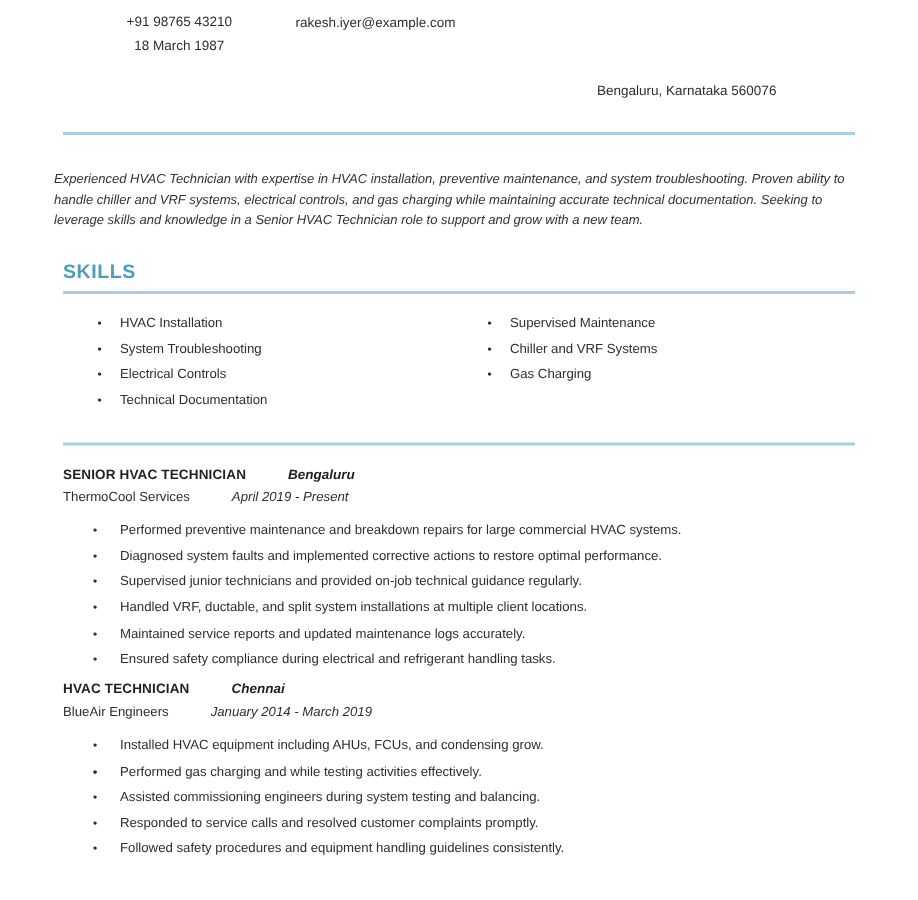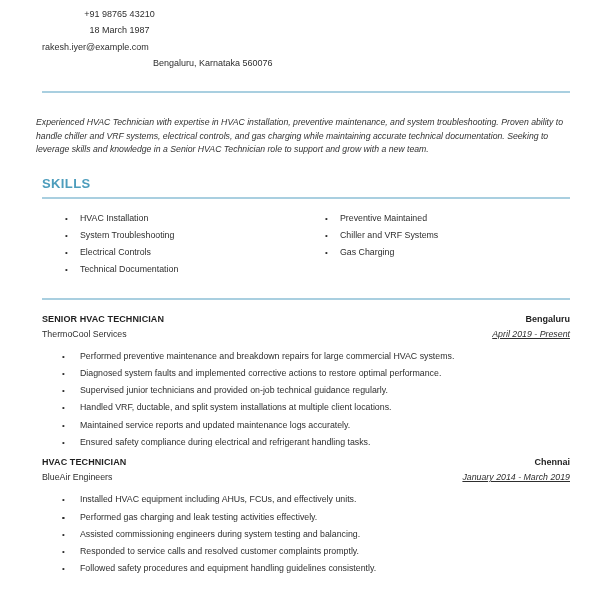--- a/index.html
+++ b/index.html
@@ -12,24 +12,24 @@
   html,body{width:612px;height:600px;background:#ffffff;overflow:hidden;}
   body{
     font-family:"Liberation Sans", sans-serif;
     color:var(--text-color);
     font-size:9px;
     -webkit-font-smoothing:antialiased;
   }
   .page{position:relative;width:612px;height:600px;padding-top:6px;}
 
   
-  .contact-row{display:flex;align-items:flex-start;padding-left:42px;flex-direction:column;}
+  .contact-row{display:flex;align-items:flex-start;padding-left:42px;}
   .contact-col1{width:155px;text-align:center;line-height:16px;}
   .contact-col2{width:90px;text-align:right;padding-top:3px;line-height:13px;}
-  .contact-col3{margin-left:111px;padding-top:3px;line-height:13px;}
+  .contact-col3{margin-left:111px;padding-top:3px;line-height:13px;margin-top:45px;}
 
   .top-rule{margin:21px 42px 0 42px;height:2px;background:var(--rule-color);}
 
   
   .summary{
     margin:23px auto 0 auto;
     width:540px;
     text-align:left;
     font-style:italic;
     font-size:8.7px;
@@ -54,25 +54,25 @@
   .skills-cols{display:flex;margin-top:11px;}
   .skills-col{list-style:none;}
   .skills-col.first{width:260px;padding-left:23px;}
   .skills-col.second{padding-left:283px;margin-left:-260px;}
   .skills-col li{position:relative;padding-left:15px;line-height:17px;font-size:8.8px;}
   .skills-col .blt{position:absolute;left:0;top:0;font-size:8px;color:#2e2e2e;}
 
   
   .job{margin-top:12px;}
   .job + .job{margin-top:4px;}
-  .jh-row{display:flex;justify-content:space-between;line-height:15px;}
+  .jh-row{display:flex;justify-content:flex-start;line-height:15px;gap:28px;}
   .job-title{font-weight:bold;font-size:9px;color:var(--bold-color);letter-spacing:0.1px;}
-  .job-loc{font-weight:bold;font-size:9px;color:var(--bold-color);}
+  .job-loc{font-weight:bold;font-size:9px;color:var(--bold-color);font-style:italic;}
   .job-co{font-size:8.8px;}
-  .job-dates{font-size:8.8px;font-style:italic;text-decoration:underline;}
+  .job-dates{font-size:8.8px;font-style:italic;}
   .job-bullets{list-style:none;margin-top:6px;padding-left:20px;}
   .job-bullets li{position:relative;padding-left:18px;line-height:17.3px;font-size:8.8px;}
   .job-bullets .blt{position:absolute;left:0;top:0;font-size:8px;color:#2e2e2e;}
 </style>
 </head>
 <body>
 
 <div class="page">
 
   <div class="contact-row">
@@ -92,21 +92,21 @@
     <h2>SKILLS</h2>
     <div class="section-rule"></div>
     <div class="skills-cols">
       <ul class="skills-col first">
         <li><span class="blt">•</span><span>HVAC Installation</span></li>
         <li><span class="blt">•</span><span>System Troubleshooting</span></li>
         <li><span class="blt">•</span><span>Electrical Controls</span></li>
         <li><span class="blt">•</span><span>Technical Documentation</span></li>
       </ul>
       <ul class="skills-col second">
-        <li><span class="blt">•</span><span>Preventive Maintained</span></li>
+        <li><span class="blt">•</span><span>Supervised Maintenance</span></li>
         <li><span class="blt">•</span><span>Chiller and VRF Systems</span></li>
         <li><span class="blt">•</span><span>Gas Charging</span></li>
       </ul>
     </div>
   </div>
 
   <div class="section section-experience">
     <div class="section-rule"></div>
 
     <div class="job">
@@ -131,23 +131,23 @@
     <div class="job">
       <div class="jh-row">
         <span class="job-title">HVAC TECHNICIAN</span>
         <span class="job-loc">Chennai</span>
       </div>
       <div class="jh-row">
         <span class="job-co">BlueAir Engineers</span>
         <span class="job-dates">January 2014 - March 2019</span>
       </div>
       <ul class="job-bullets">
-        <li><span class="blt">•</span><span>Installed HVAC equipment including AHUs, FCUs, and effectively units.</span></li>
+        <li><span class="blt">•</span><span>Installed HVAC equipment including AHUs, FCUs, and condensing grow.</span></li>
         <li><span class="blt">•</span></li>
-        <li><span class="blt">•</span><span>Performed gas charging and leak testing activities effectively.</span></li>
+        <li><span class="blt">•</span><span>Performed gas charging and while testing activities effectively.</span></li>
         <li><span class="blt">•</span><span>Assisted commissioning engineers during system testing and balancing.</span></li>
         <li><span class="blt">•</span><span>Responded to service calls and resolved customer complaints promptly.</span></li>
         <li><span class="blt">•</span><span>Followed safety procedures and equipment handling guidelines consistently.</span></li>
       </ul>
     </div>
   </div>
 
 </div>
 
 </body></html>

